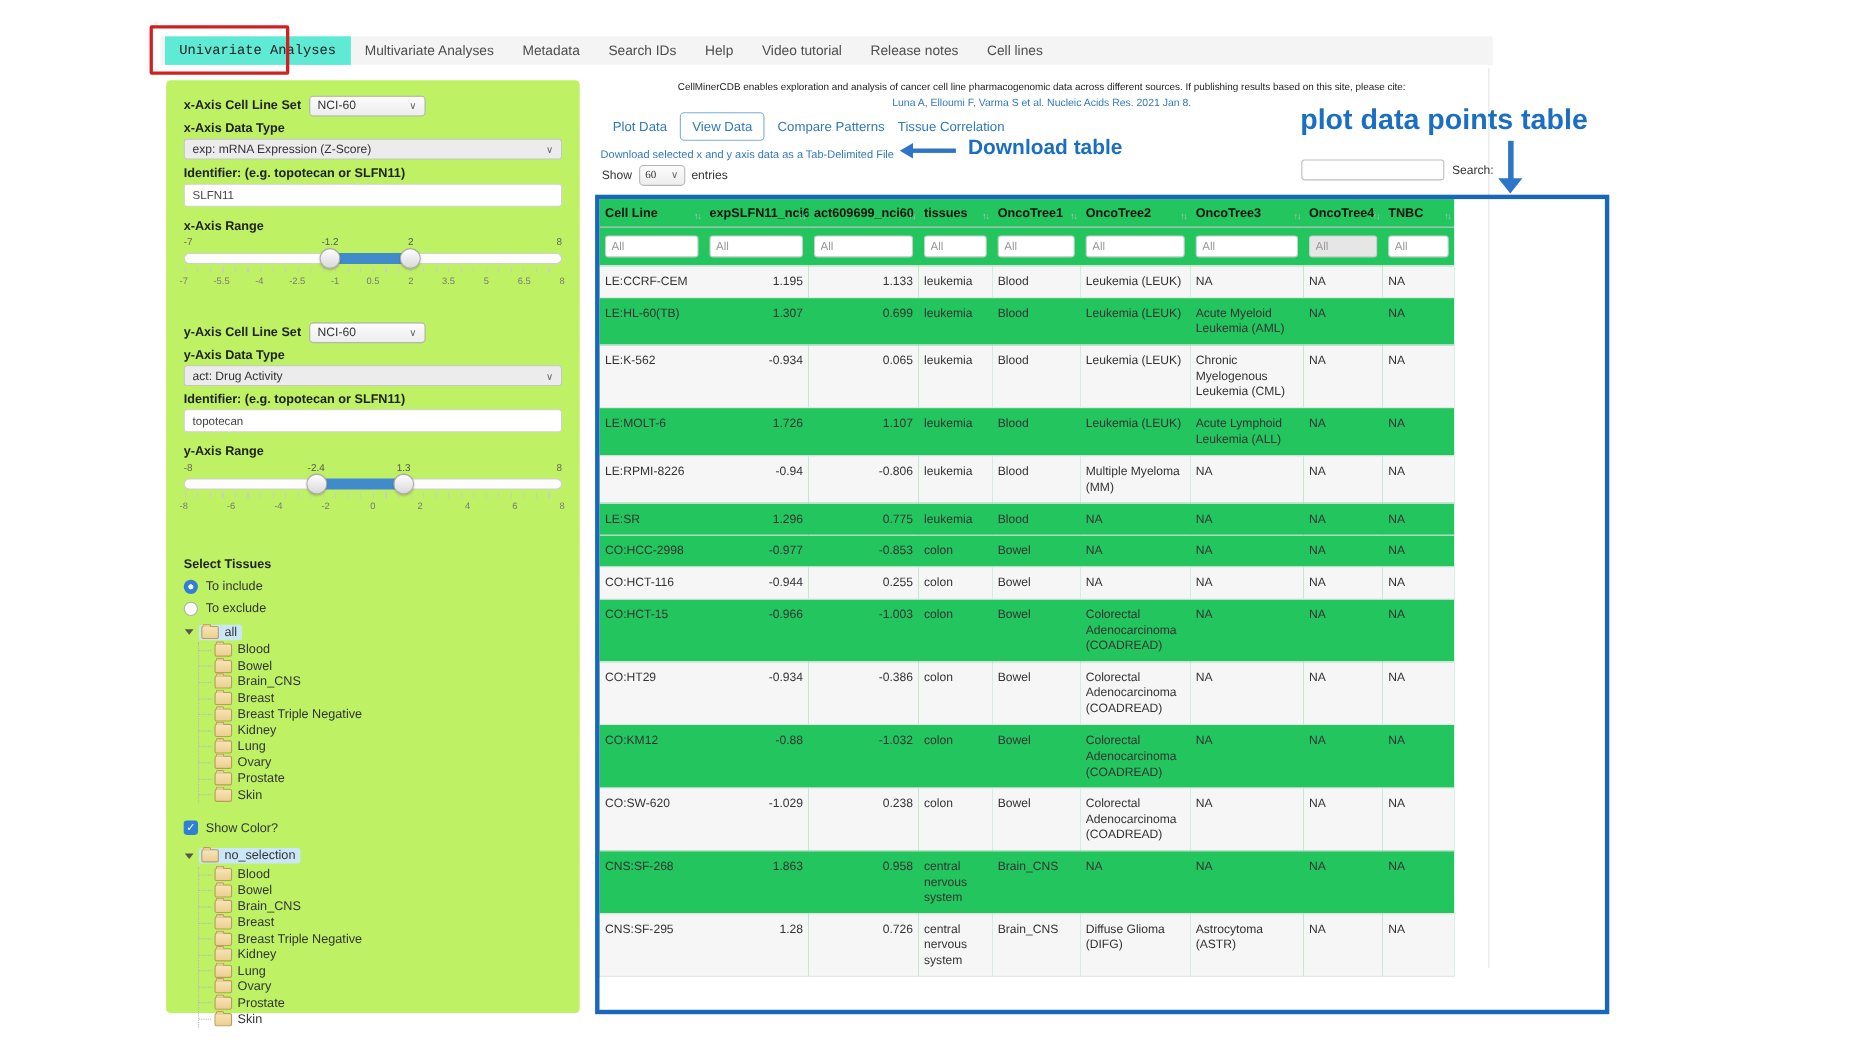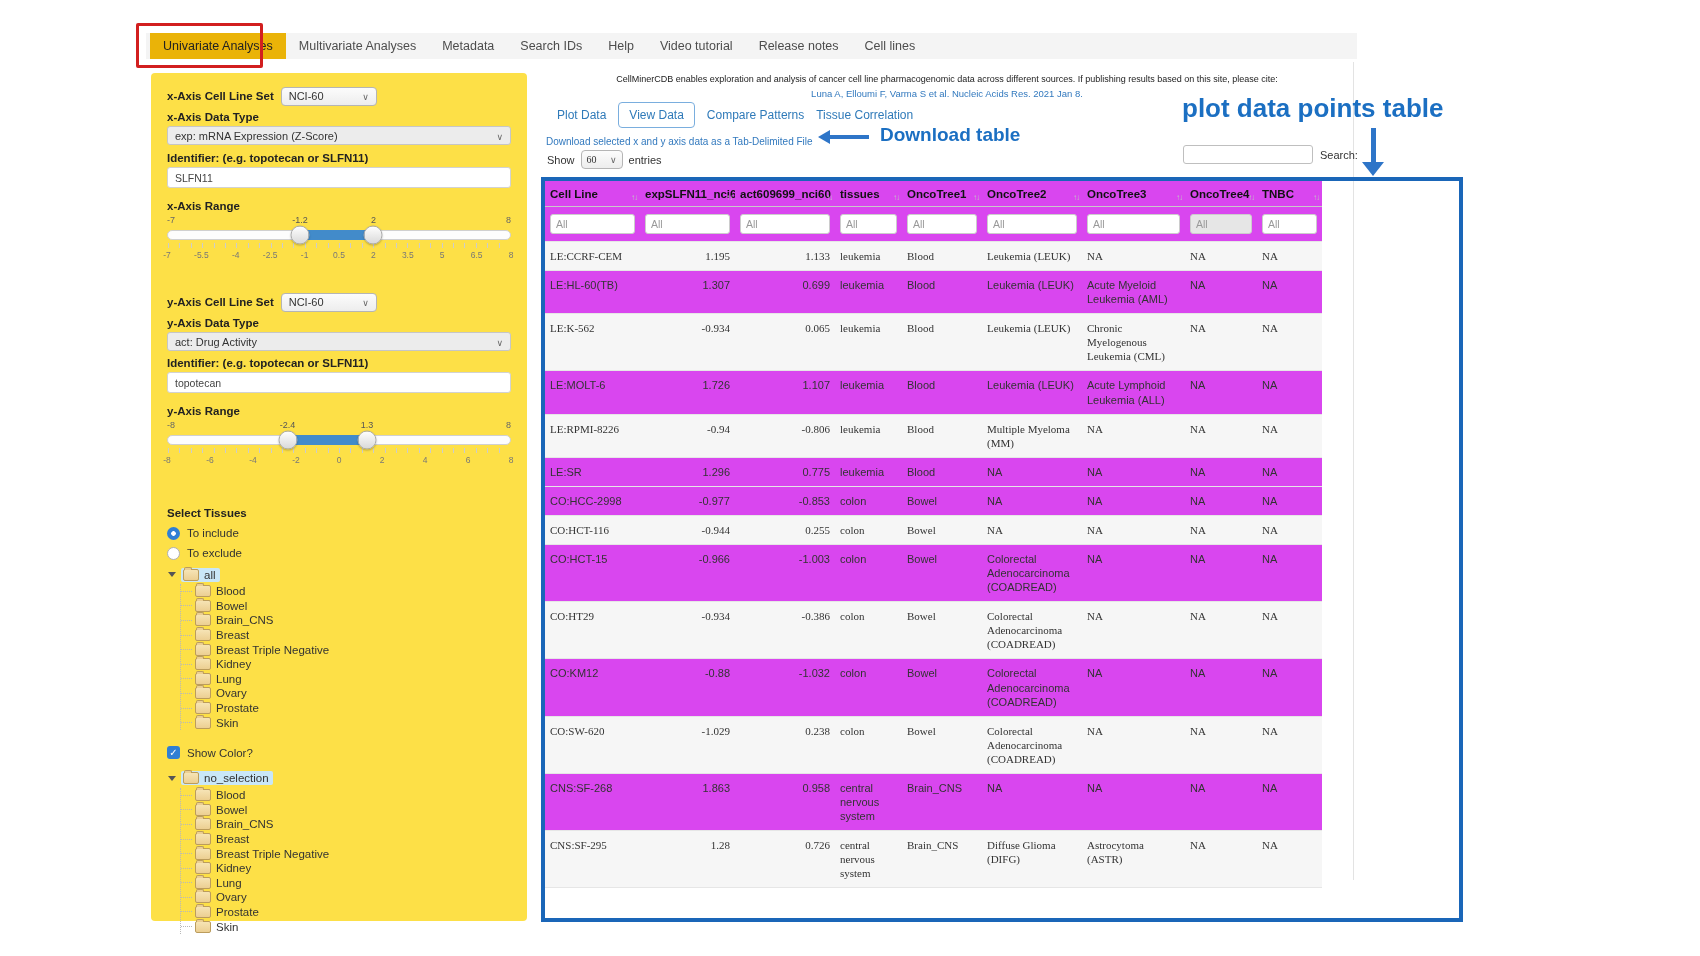--- a/index.html
+++ b/index.html
@@ -4,37 +4,37 @@
 <style>
   html,body { margin:0; padding:0; background:#fff; }
   body { width:1700px; height:956px; position:relative; overflow:hidden;
          font-family:"Liberation Sans", sans-serif; }
   .page { position:absolute; inset:0; }
 
   
   .navbar { position:absolute; left:146px; top:33px; width:1207px; height:26px;
             background:#f4f4f4; display:flex; align-items:stretch; padding-left:4px; }
   .nav-item { display:flex; align-items:center; padding:0 13px; font-size:12.5px; color:#4d4d4d; cursor:pointer; }
-  .nav-item.active { background:#eab308; color:#222; }
+  .nav-item.active { background:#5eead4; color:#222;font-family:Liberation Mono, monospace; }
   .annot-red-box { position:absolute; left:136px; top:23px; width:121px; height:39px;
                    border:3px solid #d21f1f; border-radius:2px; pointer-events:none; z-index:9; }
 
   
   .sidebar { position:absolute; left:151px; top:73px; width:376px; height:848px;
-             background:#fde047; border-radius:4px; padding:13px 16px; box-sizing:border-box; }
+             background:#bef264; border-radius:4px; padding:13px 16px; box-sizing:border-box; }
   .lbl { font-weight:bold; font-size:11.5px; color:#222; line-height:13px; }
   .form-row { display:flex; align-items:center; height:20px; }
   .form-row .lbl { margin-right:7px; }
   .m2{margin-top:2px} .m4{margin-top:4px} .m5{margin-top:5px} .m6{margin-top:6px}
   .m7{margin-top:7px} .m8{margin-top:8px} .m12{margin-top:12px} .m14{margin-top:14px}
   .m26{margin-top:42px} .m36{margin-top:32px}
   .sel { display:inline-flex; justify-content:space-between; align-items:center;
          border:1px solid #b5b5b5; border-radius:4px; background:linear-gradient(#fcfcfc,#ededed);
          font-size:11px; color:#333; height:19px; padding:0 7px; box-sizing:border-box; cursor:pointer; }
-  .sel.w104 { width:96px; }
+  .sel.w104 { width:106px; }
   .sel.full { width:100%; background:#ececec; border-color:#c6c6c6; border-radius:3px; }
   .sel.w40 { width:42px; height:19px; font-size:10px; padding:0 5px;font-family:Liberation Serif, serif; }
   .chev::after { content:"∨"; font-size:9px; color:#666; }
   .txt { width:100%; height:21px; border:1px solid #d2d2d2; border-radius:3px;
          font-size:10.5px; padding:0 7px; color:#444; box-sizing:border-box; background:#fff; }
 
   
   .slider { position:relative; }
   .sl-vlabels { position:relative; height:12px; font-size:9px; color:#666; }
   .sl-vlabels .mm { position:absolute; top:0; }
@@ -85,33 +85,33 @@
   .tab.active { border:1px solid #7aaede; border-radius:4px; padding:5px 10px; background:#fff; }
   .dl-link { position:absolute; left:546px; top:136px; font-size:10px; color:#3279be; cursor:pointer; }
   .entries-row { position:absolute; left:547px; top:150px; display:flex; gap:6px; align-items:center;
                  font-size:11px; color:#333; }
   .search-input { position:absolute; left:1183px; top:145px; width:130px; height:19px;
                   border:1px solid #bfbfbf; border-radius:3px; box-sizing:border-box; padding:0 5px; font-size:11px; }
   .search-label { position:absolute; left:1320px; top:149px; font-size:11px; color:#333; }
 
   
   .table-wrap { position:absolute; left:545px; top:181px; width:781px; }
-  table.dt { border-collapse:collapse; table-layout:fixed; width:777px; background:#d946ef; }
+  table.dt { border-collapse:collapse; table-layout:fixed; width:777px; background:#22c55e; }
   table.dt th { position:relative; text-align:left; font-size:11.5px; font-weight:bold; color:#111;
                 padding:7px 14px 6px 5px; border-bottom:1px solid #c9c9c9; overflow:hidden; }
   .sorticon { position:absolute; right:3px; top:9px; }
   .sorticon::after { content:"↑↓"; font-size:8px; color:#c2c2c2; letter-spacing:-1px; }
   tr.filter-row td { padding:4px 4px 7px; border-bottom:1px solid #d5d5d5; }
   tr.filter-row input { width:100%; height:20px; box-sizing:border-box; border:1px solid #ccc;
                         border-radius:3px; font-size:10.5px; padding:0 5px; color:#555; background:#fff; }
   tr.filter-row input::placeholder { color:#999; }
   tr.filter-row input.gray { background:#e6e6e6; }
   table.dt td { font-size:11px; color:#333; padding:7px 5px; vertical-align:top;
                 border-bottom:1px solid #e6e6e6; line-height:1.28; word-wrap:break-word; }
-  table.dt tbody tr.odd { background:#f6f6f6;font-family:Liberation Serif, serif; }
+  table.dt tbody tr.odd { background:#f6f6f6; }
   table.dt td.num { text-align:right; }
 
   
   .annot-blue-box { position:absolute; left:541px; top:177px; width:922px; height:745px;
                     border:4px solid #1a66b8; box-sizing:border-box; pointer-events:none; z-index:8; }
   .annot-plot-label { position:absolute; left:1182px; top:93px; font-size:26px; font-weight:bold;
                       color:#1b6fc2; z-index:9; white-space:nowrap; }
   .annot-darrow-line { position:absolute; left:1371px; top:128px; width:5px; height:36px; background:#2e75c8; z-index:9; }
   .annot-darrow-head { position:absolute; left:1362px; top:162px; width:0; height:0;
                        border-left:11px solid transparent; border-right:11px solid transparent;

